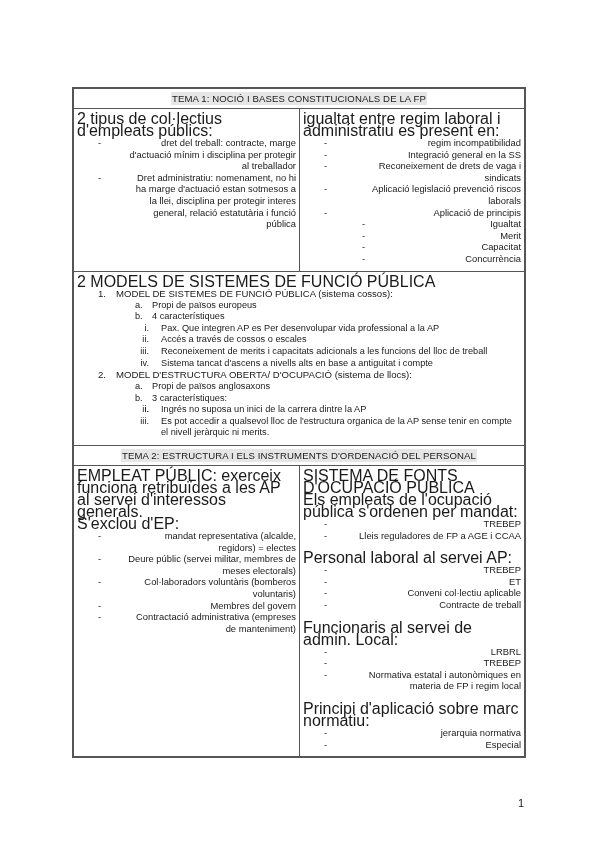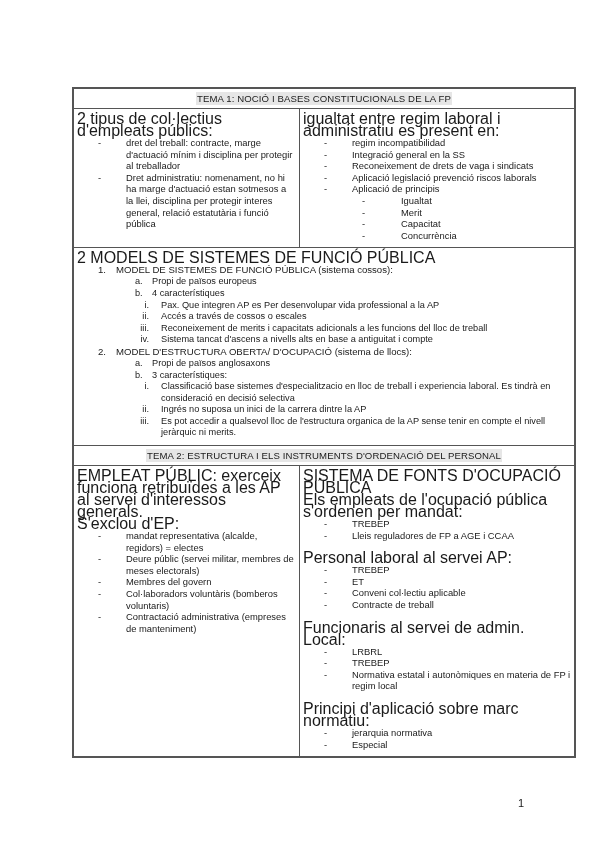--- a/index.html
+++ b/index.html
@@ -2,35 +2,35 @@
 <html><head>
 <meta charset="utf-8">
 <style>
   html, body { margin: 0; padding: 0; }
   body {
     width: 600px; height: 848px; background: #ffffff; position: relative;
     font-family: "Liberation Sans", sans-serif; color: #1a1a1a;
     overflow: hidden;
   }
   .page-table {
-    position: absolute; left: 72px; top: 87px; width: 504px;
+    position: absolute; left: 72px; top: 87px; width: 454px;
     border: 2px solid #555; box-sizing: border-box;
   }
   .hdr-row {
     height: 19px; border-bottom: 1px solid #555; text-align: center;
     font-size: 9.6px; line-height: 19px; letter-spacing: 0.1px;
   }
   .hdr-text { background: #e6e6e6; padding: 1px 1px; }
   .two-col { display: flex; border-bottom: 1px solid #555; }
   .two-col.last { border-bottom: none; }
   .col-l { width: 226px; border-right: 1px solid #555; padding: 4px 3px 6px 3px; box-sizing: border-box; }
   .col-r { flex: 1; padding: 4px 3px 6px 3px; box-sizing: border-box; }
   .full { padding: 4px 3px 6px 3px; border-bottom: 1px solid #555; }
   .lead { font-size: 16px; line-height: 12px; }
-  ul.dash { list-style: none; margin: 0; padding: 0; }
+  ul.dash { list-style: none; margin: 0; padding: 0; text-align: right; }
   ul.dash > li { position: relative; padding-left: 49px; font-size: 9.4px; line-height: 11.6px; }
   ul.dash > li::before { content: "-"; position: absolute; left: 21px; }
   ul.dash.sub > li { padding-left: 57px; }
   ul.dash.sub > li::before { left: 35px; }
   .gap { height: 11px; }
   ol.lvl1 { margin: 0; padding: 0; list-style: none; }
   ol.lvl1 > li { position: relative; padding-left: 39px; font-size: 9.6px; line-height: 12px; }
   .num1 { position: absolute; left: 21px; }
   ol.lvl2 { margin: 0; padding: 0; list-style: none; }
   ol.lvl2 > li { position: relative; padding-left: 45px; font-size: 9.2px; line-height: 11.6px; margin-left: -39px; }
@@ -109,43 +109,43 @@
         <span>MODEL D'ESTRUCTURA OBERTA/ D'OCUPACIÓ (sistema de llocs):</span>
         <ol class="lvl2">
           <li>
             <span class="num2">a.</span>
             <span class="body2">Propi de països anglosaxons</span>
           </li>
           <li>
             <span class="num2">b.</span>
             <span class="body2">3 característiques:</span>
             <ol class="lvl3">
-              <li><span class="num3">i.</span><span>Classificació base sistemes d'especialitzacio en lloc de treball i experiencia laboral. Es tindrà en consideració en decisió selectiva</span></li>
+              <li><span class="num3">i.</span></li>
               <li><span class="num3">ii.</span><span>Ingrés no suposa un inici de la carrera dintre la AP</span></li>
               <li><span class="num3">iii.</span><span>Es pot accedir a qualsevol lloc de l'estructura organica de la AP sense tenir en compte el nivell jeràrquic ni merits.</span></li>
             </ol>
           </li>
         </ol>
       </li>
     </ol>
   </div>
 
   <div class="hdr-row">
     <span class="hdr-text">TEMA 2: ESTRUCTURA I ELS INSTRUMENTS D'ORDENACIÓ DEL PERSONAL</span>
   </div>
 
   <div class="two-col last">
     <div class="col-l">
       <div class="lead">EMPLEAT PÚBLIC: exerceix funciona retribuïdes a les AP al servei d'interessos generals.</div>
       <div class="lead">S'exclou d'EP:</div>
       <ul class="dash">
         <li>mandat representativa (alcalde, regidors) = electes</li>
         <li>Deure públic (servei militar, membres de meses electorals)</li>
+        <li>Col·laboradors voluntàris (bomberos voluntaris)</li>
         <li>Membres del govern</li>
-        <li>Col·laboradors voluntàris (bomberos voluntaris)</li>
         <li>Contractació administrativa (empreses de manteniment)</li>
       </ul>
     </div>
     <div class="col-r">
       <div class="lead">SISTEMA DE FONTS D'OCUPACIÓ PÚBLICA</div>
       <div class="lead">Els empleats de l'ocupació pública s'ordenen per mandat:</div>
       <ul class="dash">
         <li>TREBEP</li>
         <li>Lleis reguladores de FP a AGE i CCAA</li>
       </ul>

